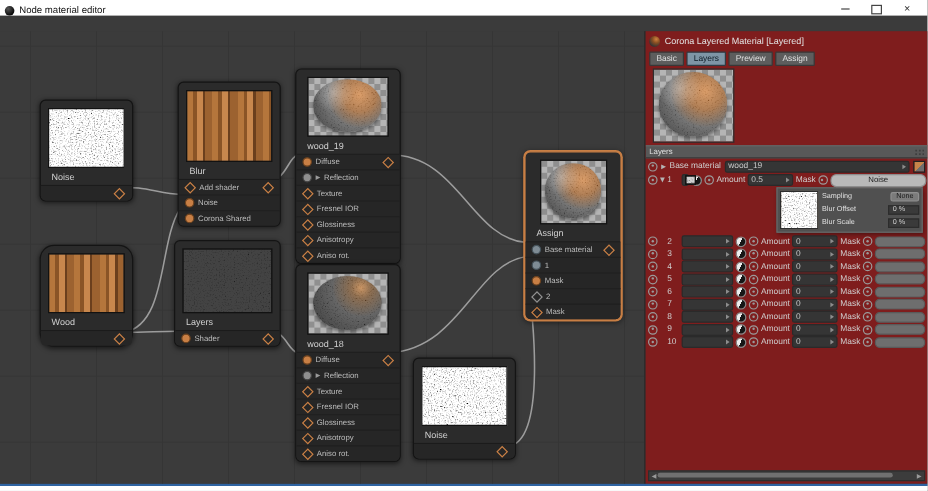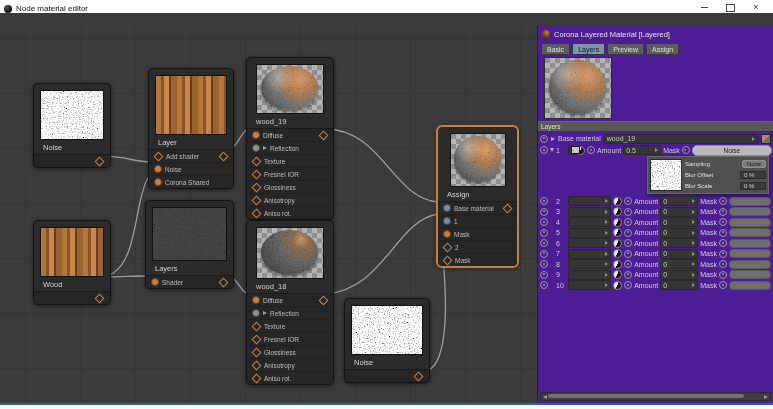--- a/index.html
+++ b/index.html
@@ -60,21 +60,21 @@
   .pg-circle-gray{width:6px;height:6px;border-radius:50%;background:#8f8f8f;border:1px solid #454545;}
   .pg-circle-slate{width:6px;height:6px;border-radius:50%;background:#7e8b94;border:1px solid #45525a;}
   .pg-diamond{width:5px;height:5px;border:1px solid #c87f45;background:#262626;transform:rotate(45deg);margin:0 1px;}
   .pg-diamond-gray{width:5px;height:5px;border:1px solid #8f8f8f;background:#262626;transform:rotate(45deg);margin:0 1px;}
   .right-glyph{position:absolute;right:5px;}
   .exp{width:0;height:0;border-top:2.5px solid transparent;border-bottom:2.5px solid transparent;border-left:4px solid #9a9a9a;flex:0 0 auto;}
   .outbar{position:relative;height:12px;border-top:1px solid #1b1b1b;background:#262626;border-radius:0 0 4px 4px;}
   .outbar .pg-diamond{position:absolute;right:6px;top:3px;}
 
   
-  .panel{flex:1;background:#4c1d95;position:relative;color:#cccccc;font-size:7px;overflow:hidden;}
+  .panel{flex:1;background:#7f1d1d;position:relative;color:#cccccc;font-size:7px;overflow:hidden;}
   .p-header{height:13px;display:flex;align-items:center;gap:4px;padding:2px 3px 0 3px;color:#e2e2e2;font-size:7.5px;}
   .mini-sphere{width:9px;height:9px;border-radius:50%;background:radial-gradient(circle at 65% 30%,#d08240 0%,#8a4f22 35%,#333 75%);flex:0 0 auto;}
   .p-tabs{display:flex;gap:2px;padding:2px 0 0 3px;height:12px;}
   .tab{height:10px;padding:0 5px;display:flex;align-items:center;background:#5d5d5d;border:1px solid #383838;border-radius:1px;color:#e0e0e0;}
   .tab.active{background:#7e95a6;color:#0d1b25;border-color:#2f3b44;}
   .p-preview{width:66px;height:60px;margin:2px 0 2px 6px;position:relative;border:1px solid #2e2e2e;overflow:hidden;}
   .layers-bar{height:9px;background:#585858;border-top:1px solid #666;border-bottom:1px solid #3a3a3a;display:flex;align-items:center;padding:0 3px;color:#e0e0e0;font-size:6.5px;}
   .layers-bar .grip{margin-left:auto;margin-right:0;height:6px;}
   .rows{padding:1px 2px 0 2px;}
   .lrow{height:10px;display:flex;align-items:center;gap:2px;margin-bottom:0.5px;}
@@ -150,21 +150,21 @@
                 <rect width="100%" height="100%" filter="url(#nz2)"></rect>
               </svg>
             </div>
             <div class="node-title">Noise</div>
             <div class="outbar">
               <span class="g pg-diamond"></span>
             </div>
           </div>
           <div class="node" style="left: 148px; top: 42px; width: 84px;">
             <div class="thumb t-wood" style="height: 58px;"></div>
-            <div class="node-title">Layer</div>
+            <div class="node-title">Blur</div>
             <div class="ports">
               <div class="port">
                 <span class="g pg-diamond"></span>
                 <span>Add shader</span>
                 <span class="g pg-diamond right-glyph"></span>
               </div>
               <div class="port">
                 <span class="g pg-circle-orange"></span>
                 <span>Noise</span>
               </div>
@@ -213,21 +213,21 @@
               <div class="port">
                 <span class="g pg-diamond"></span>
                 <span>Anisotropy</span>
               </div>
               <div class="port">
                 <span class="g pg-diamond"></span>
                 <span>Aniso rot.</span>
               </div>
             </div>
           </div>
-          <div class="node" style="left: 33px; top: 194px; width: 76px;">
+          <div class="node" style="left: 33px; top: 178px; width: 76px; border-radius: 12px;">
             <div class="thumb t-wood" style="height: 48px;"></div>
             <div class="node-title">Wood</div>
             <div class="outbar">
               <span class="g pg-diamond"></span>
             </div>
           </div>
           <div class="node" style="left: 145px; top: 174px; width: 87px;">
             <div class="thumb t-dark" style="height: 52px;">
               <svg style="position:absolute;left:0;top:0;width:100%;height:100%;opacity:0.15">
                 <filter id="nz4">

